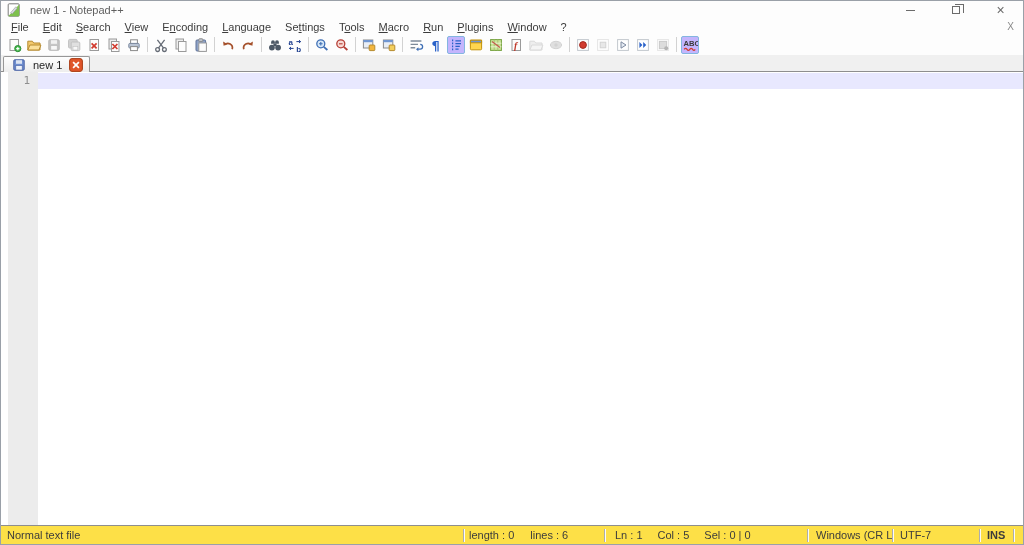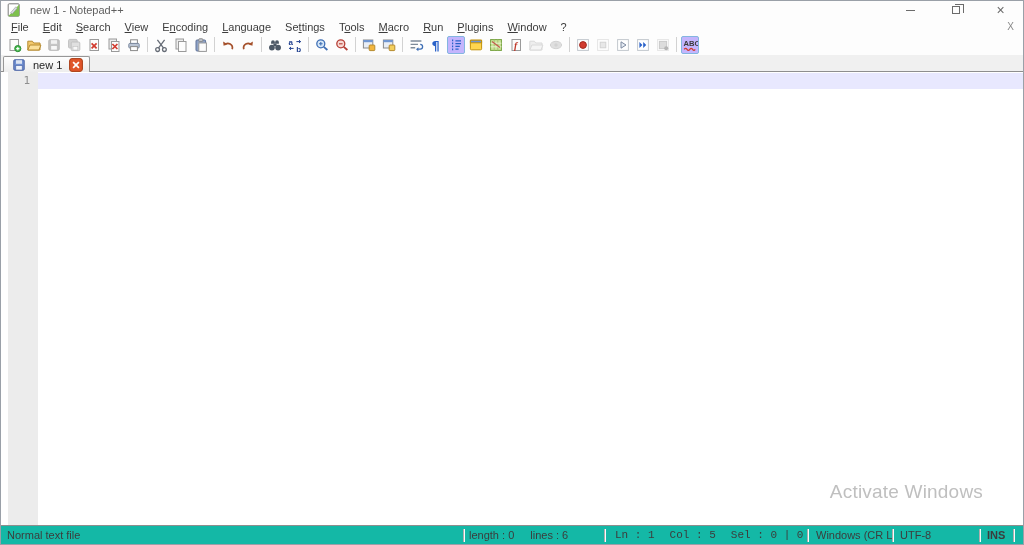--- a/index.html
+++ b/index.html
@@ -40,26 +40,26 @@
   
   .editor { flex:1; display:flex; position:relative; background:#fff; border-bottom:1px solid #8e8e8e; }
   .bookmark-margin { width:7px; background:#fff; flex:none; }
   .gutter { width:30px; background:#ececec; flex:none; font-family:"DejaVu Sans Mono", monospace; font-size:11px; color:#8f8f8f; text-align:right; padding:1px 8px 0 0; line-height:16px; }
   .text-area { flex:1; position:relative; }
   .current-line { height:16px; background:#e8e8fe; margin-top:1px; }
   .watermark { position:absolute; right:40px; bottom:22px; text-align:left; pointer-events:none; }
   .watermark-line1 { font-size:19px; color:#bfbfbf; letter-spacing:.2px; }
   .watermark-line2 { font-size:12.5px; color:#cdcdcd; margin-top:3px; }
   
-  .statusbar { height:18px; background:#14b8a6; display:flex; align-items:center; font-size:11px; color:#3c3c3c; flex:none; }
+  .statusbar { height:18px; background:#fde047; display:flex; align-items:center; font-size:11px; color:#3c3c3c; flex:none; }
   .sb-sep { width:1px; height:13px; background:#adadad; box-shadow:1px 0 0 #fbfbfb; flex:none; }
   .sb-sec { display:flex; align-items:center; height:100%; overflow:hidden; white-space:nowrap; }
   .sb-doc-type { flex:1; padding-left:6px; }
   .sb-length { width:140px; padding-left:5px; gap:16px;text-align:center; }
-  .sb-pos { width:202px; padding-left:10px; gap:15px;font-family:Liberation Mono, monospace; }
+  .sb-pos { width:202px; padding-left:10px; gap:15px; }
   .sb-eol { width:84px; padding-left:8px; }
   .sb-enc { width:86px; padding-left:7px; }
   .sb-ins { width:33px; padding-left:7px;font-weight:bold; }
   .sb-grip { width:9px; }
 </style>
 </head>
 <body>
 
 <div class="window">
 
@@ -409,39 +409,38 @@
 
   <div class="editor">
     <div class="bookmark-margin"></div>
     <div class="gutter">
       <div>1</div>
     </div>
     <div class="text-area">
       <div class="current-line"></div>
     </div>
     <div class="watermark">
-      <div class="watermark-line1">Activate Windows</div>
     </div>
   </div>
 
   <div class="statusbar">
     <div class="sb-sec sb-doc-type">Normal text file</div>
     <div class="sb-sep"></div>
     <div class="sb-sec sb-length">
       <span>length : 0</span>
       <span>lines : 6</span>
     </div>
     <div class="sb-sep"></div>
     <div class="sb-sec sb-pos">
       <span>Ln : 1</span>
       <span>Col : 5</span>
       <span>Sel : 0 | 0</span>
     </div>
     <div class="sb-sep"></div>
     <div class="sb-sec sb-eol">Windows (CR LF)</div>
     <div class="sb-sep"></div>
-    <div class="sb-sec sb-enc">UTF-8</div>
+    <div class="sb-sec sb-enc">UTF-7</div>
     <div class="sb-sep"></div>
     <div class="sb-sec sb-ins">INS</div>
     <div class="sb-sep"></div>
     <div class="sb-grip"></div>
   </div>
 </div>
 
 </body></html>

